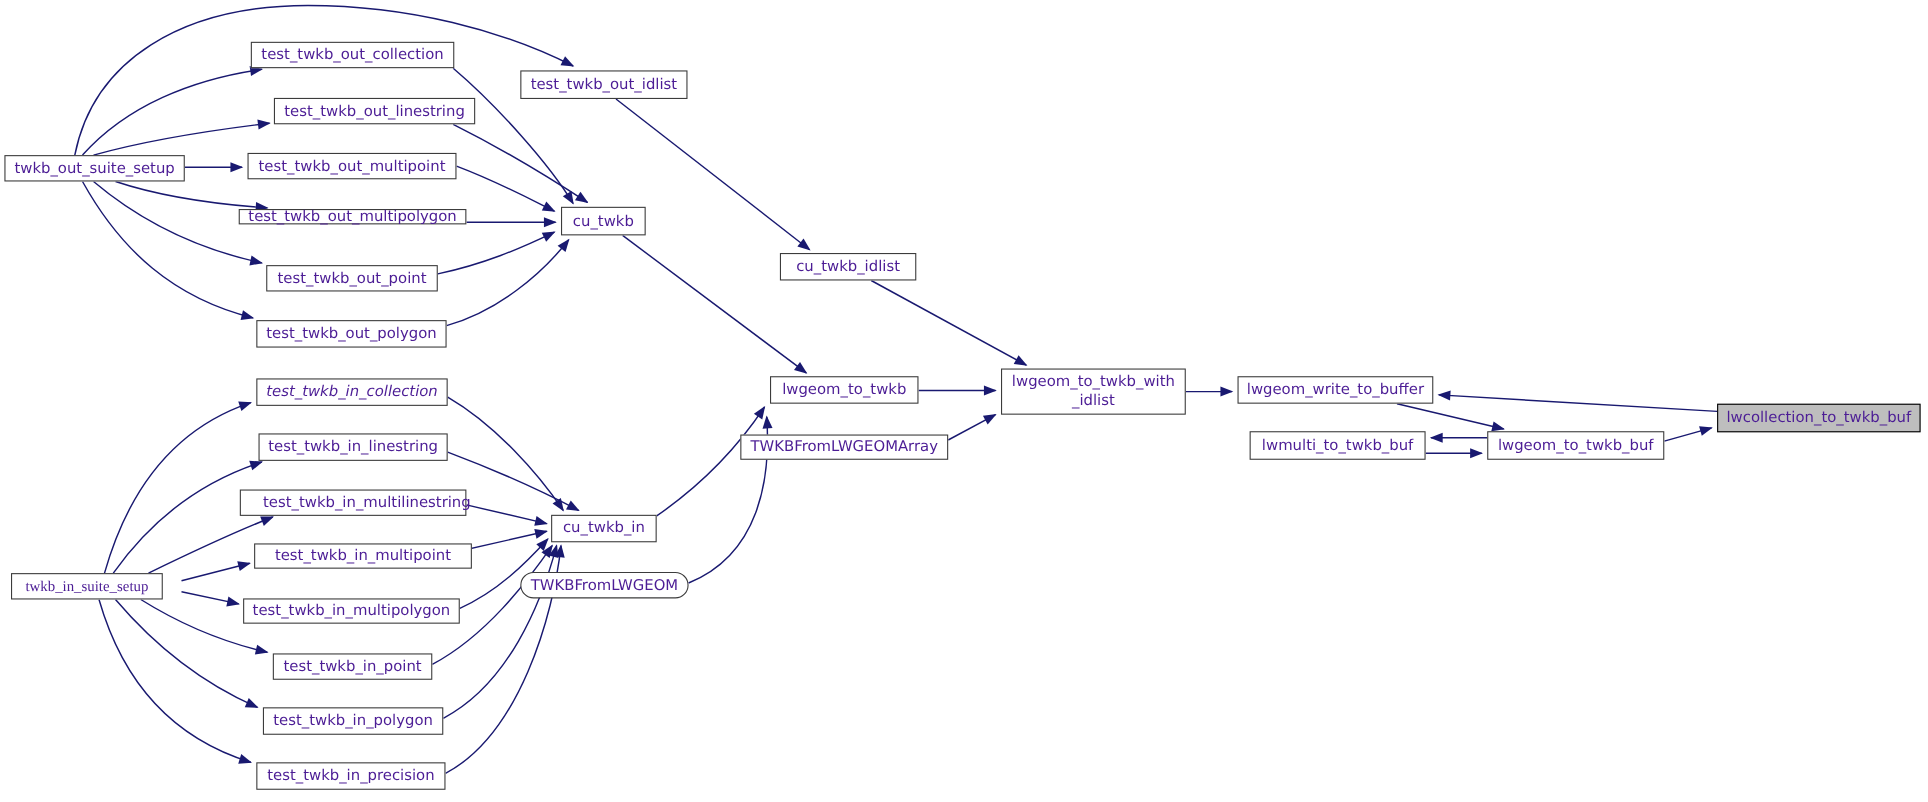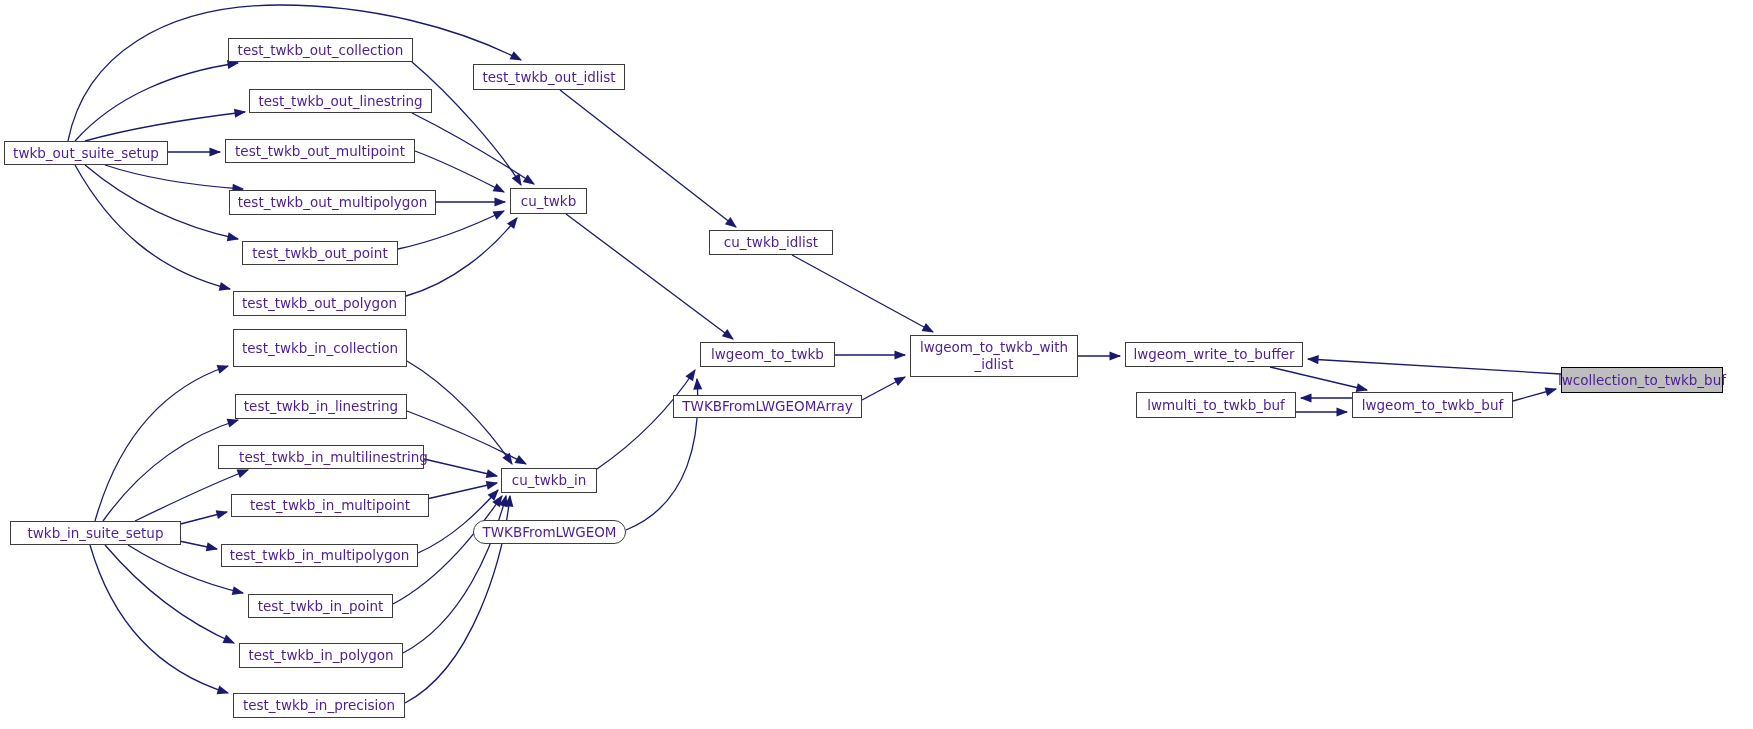--- a/index.html
+++ b/index.html
@@ -85,36 +85,36 @@
         <path d="M 405,703 C 472,668 503,560 510,496" fill="none" stroke="#191970" stroke-width="1.3" marker-end="url(#arrowhead)"></path>
         <path d="M 597,469 C 642,438 673,403 695,370" fill="none" stroke="#191970" stroke-width="1.3" marker-end="url(#arrowhead)"></path>
         <path d="M 626,530 C 690,504 701,436 697,379" fill="none" stroke="#191970" stroke-width="1.3" marker-end="url(#arrowhead)"></path>
       </g>
   </svg>
   <div id="node-layer">
       <div class="node" style="left: 4px; top: 141px; width: 164px; height: 24px;">twkb_out_suite_setup</div>
       <div class="node" style="left: 228px; top: 38px; width: 185px; height: 24px;">test_twkb_out_collection</div>
       <div class="node" style="left: 229px; top: 89px; width: 183px; height: 24px; margin-left: 20px;">test_twkb_out_linestring</div>
       <div class="node" style="left: 225px; top: 139px; width: 190px; height: 24px;">test_twkb_out_multipoint</div>
-      <div class="node" style="left: 229px; top: 190px; width: 207px; height: 25px;">test_twkb_out_multipolygon</div>
+      <div class="node" style="left: 217px; top: 190px; width: 207px; height: 14px;">test_twkb_out_multipolygon</div>
       <div class="node" style="left: 242px; top: 241px; width: 156px; height: 24px;">test_twkb_out_point</div>
       <div class="node" style="left: 233px; top: 291px; width: 173px; height: 25px;">test_twkb_out_polygon</div>
       <div class="node" style="left: 473px; top: 64px; width: 152px; height: 26px;">test_twkb_out_idlist</div>
       <div class="node" style="left: 510px; top: 188px; width: 77px; height: 26px;">cu_twkb</div>
       <div class="node" style="left: 709px; top: 230px; width: 124px; height: 25px;">cu_twkb_idlist</div>
       <div class="node" style="left: 700px; top: 342px; width: 135px; height: 25px;">lwgeom_to_twkb</div>
       <div class="node" style="left: 673px; top: 395px; width: 189px; height: 23px;">TWKBFromLWGEOMArray</div>
       <div class="node" style="left: 910px; top: 335px; width: 168px; height: 42px;">lwgeom_to_twkb_with
 _idlist</div>
       <div class="node" style="left: 1125px; top: 342px; width: 178px; height: 25px;">lwgeom_write_to_buffer</div>
       <div class="node" style="left: 1136px; top: 392px; width: 160px; height: 26px;">lwmulti_to_twkb_buf</div>
       <div class="node" style="left: 1352px; top: 392px; width: 161px; height: 26px;">lwgeom_to_twkb_buf</div>
-      <div class="node node--highlight" style="left: 1561px; top: 367px; width: 162px; height: 26px;">lwcollection_to_twkb_buf</div>
-      <div class="node" style="left: 10px; top: 521px; width: 171px; height: 24px;">twkb_in_suite_setup</div>
-      <div class="node" style="left: 233px; top: 329px; width: 174px; height: 38px;">test_twkb_in_collection</div>
+      <div class="node node--highlight" style="left: 1561px; top: 367px; width: 185px; height: 26px;">lwcollection_to_twkb_buf</div>
+      <div class="node" style="left: 10px; top: 521px; width: 138px; height: 24px; font-family: Liberation Serif, serif;">twkb_in_suite_setup</div>
+      <div class="node" style="left: 233px; top: 344px; width: 174px; height: 25px; font-style: italic;">test_twkb_in_collection</div>
       <div class="node" style="left: 235px; top: 394px; width: 172px; height: 25px;">test_twkb_in_linestring</div>
       <div class="node" style="left: 218px; top: 445px; width: 206px; height: 24px; padding-left: 25px;">test_twkb_in_multilinestring</div>
       <div class="node" style="left: 231px; top: 494px; width: 198px; height: 23px;">test_twkb_in_multipoint</div>
       <div class="node" style="left: 221px; top: 544px; width: 197px; height: 23px;">test_twkb_in_multipolygon</div>
       <div class="node" style="left: 248px; top: 594px; width: 145px; height: 24px;">test_twkb_in_point</div>
       <div class="node" style="left: 239px; top: 643px; width: 164px; height: 25px;">test_twkb_in_polygon</div>
       <div class="node" style="left: 233px; top: 693px; width: 172px; height: 25px;">test_twkb_in_precision</div>
       <div class="node" style="left: 501px; top: 468px; width: 96px; height: 25px;">cu_twkb_in</div>
       <div class="node" style="left: 473px; top: 520px; width: 153px; height: 24px; border-radius: 12px;">TWKBFromLWGEOM</div>
     </div>

